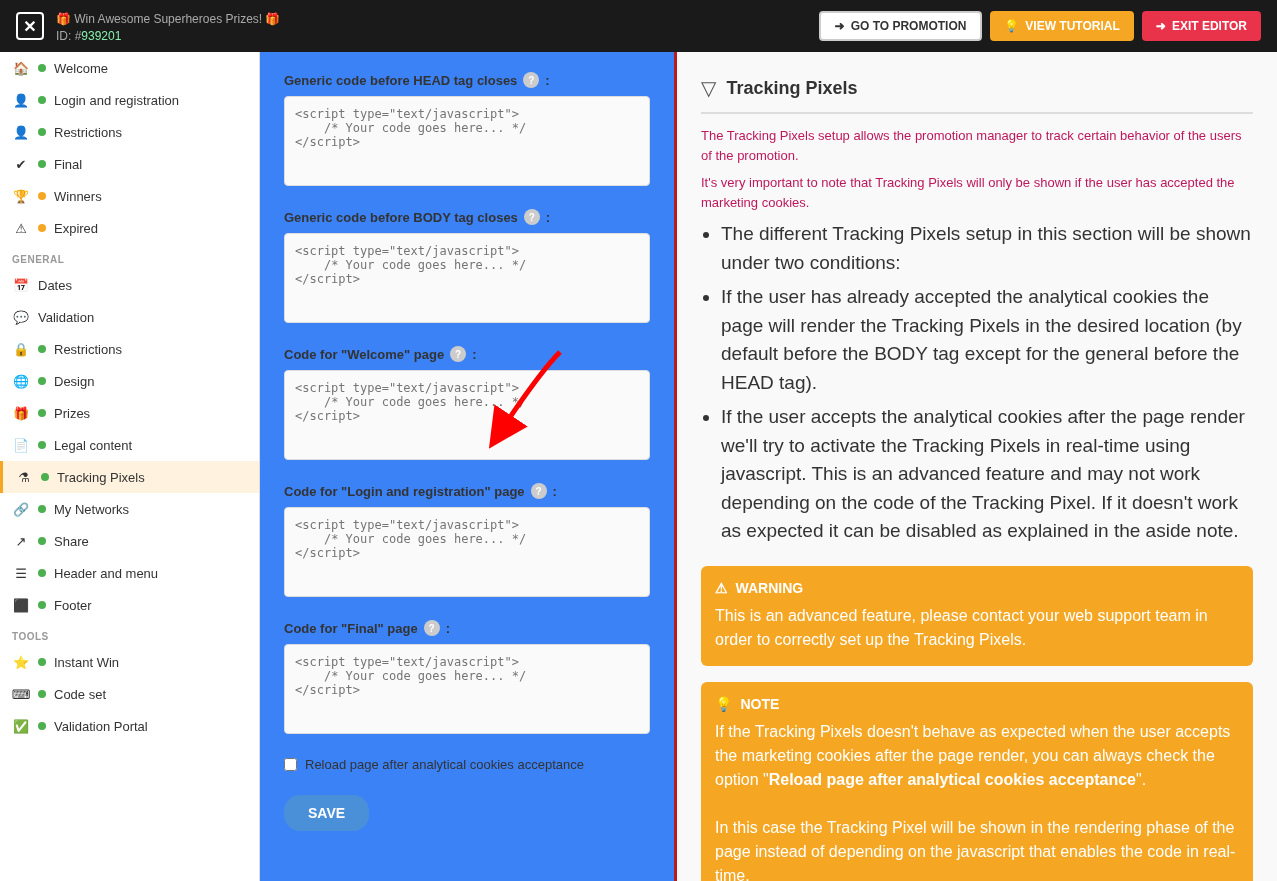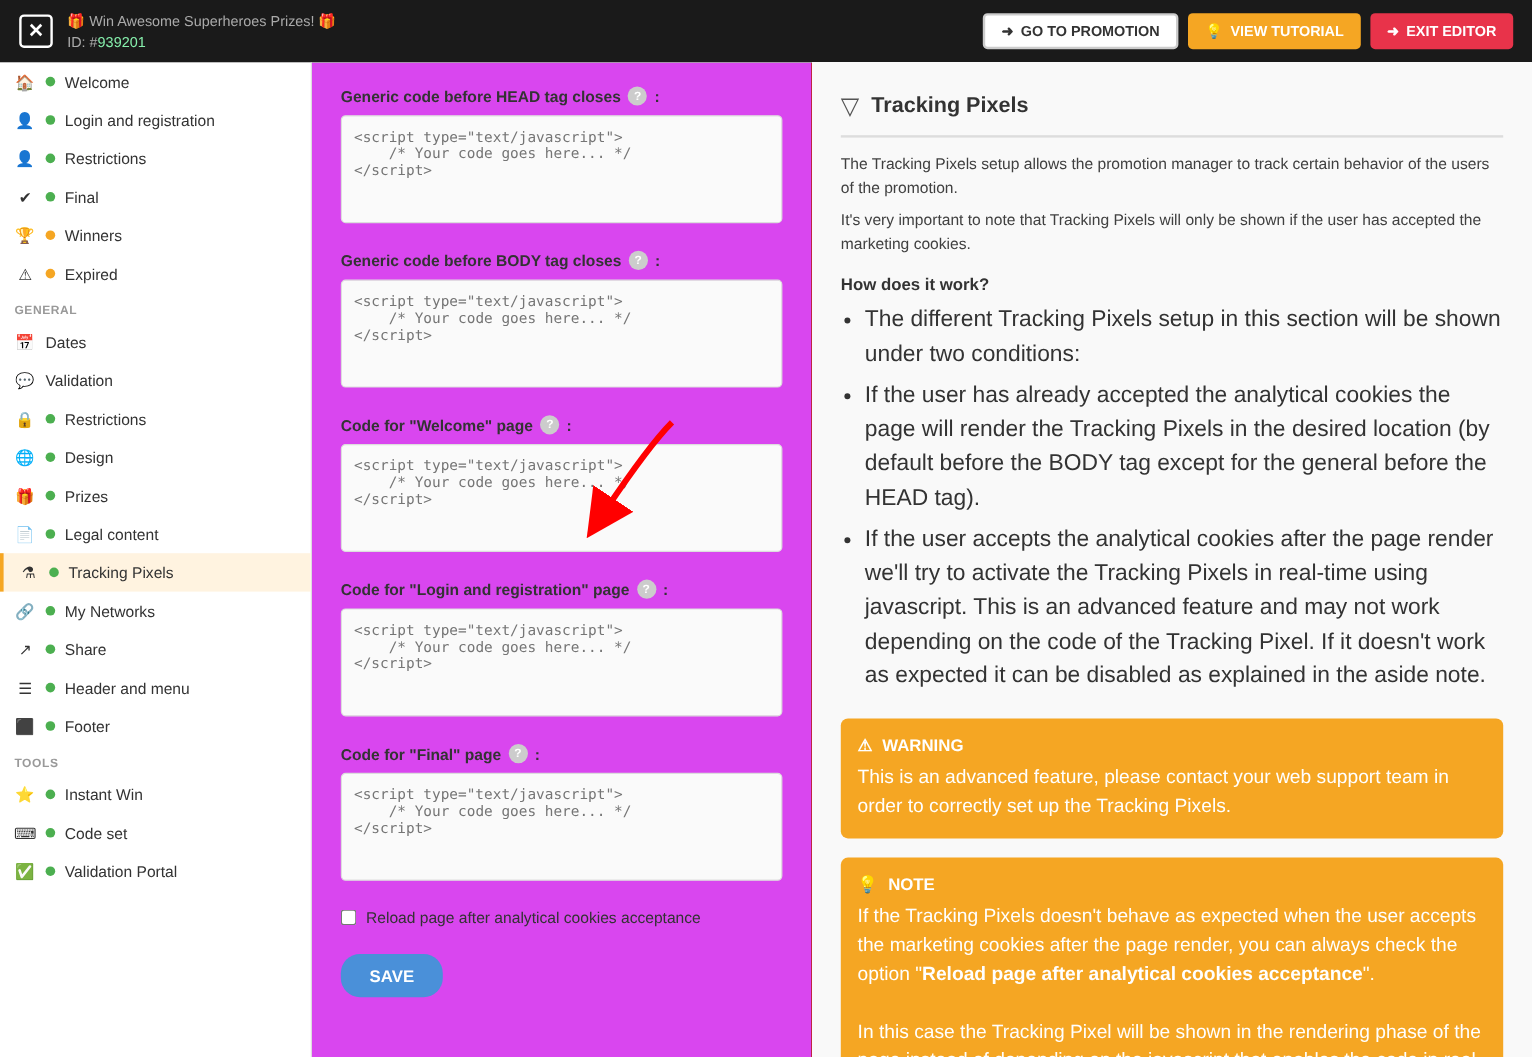--- a/index.html
+++ b/index.html
@@ -87,22 +87,22 @@
       flex: 1;
       display: flex;
       overflow: hidden;
     }
 
     
     .main-panel {
       flex: 1;
       overflow-y: auto;
       padding: 20px 24px;
-      background: #d946ef;
-      border-right: 1px solid #b91c1c;
+      background: #3b82f6;
+      border-right: 3px solid #b91c1c;
       position: relative;
     }
 
     .field-section { margin-bottom: 20px; }
     .field-label {
       font-size: 13px; font-weight: bold; margin-bottom: 8px;
       display: flex; align-items: center; gap: 6px;
     }
     .field-label .help-icon {
       width: 16px; height: 16px; border-radius: 50%; background: #ccc;
@@ -139,21 +139,21 @@
     }
     .info-header {
       display: flex; align-items: center; gap: 10px;
       margin-bottom: 12px;
       border-bottom: 2px solid #ddd;
       padding-bottom: 12px;
     }
     .info-header h2 { font-size: 18px; font-weight: bold; color: #333; }
     .filter-icon { font-size: 20px; color: #555; }
 
-    .info-desc { font-size: 13px; color: #404040; margin-bottom: 8px; line-height: 1.5; }
+    .info-desc { font-size: 13px; color: #be185d; margin-bottom: 8px; line-height: 1.5; }
 
     .how-title { font-size: 14px; font-weight: bold; margin: 16px 0 8px; }
     .info-panel ul { padding-left: 20px; }
     .info-panel ul li { margin-bottom: 6px; line-height: 1.5; font-size: 19px; }
     .info-panel ul li ul { margin-top: 4px; list-style: circle; }
 
     .cards-row { display: flex; gap: 16px; margin-top: 20px; flex-direction: column; }
 
     .card-warning {
       background: #f5a623; border-radius: 6px; padding: 14px;
@@ -400,21 +400,20 @@
     <div class="info-panel">
 
       <div class="info-header">
         <span class="filter-icon">▽</span>
         <h2>Tracking Pixels</h2>
       </div>
 
       <p class="info-desc">The Tracking Pixels setup allows the promotion manager to track certain behavior of the users of the promotion.</p>
       <p class="info-desc">It's very important to note that Tracking Pixels will only be shown if the user has accepted the marketing cookies.</p>
 
-      <div class="how-title">How does it work?</div>
 
       <ul>
         <li>
           <span>The different Tracking Pixels setup in this section will be shown under two conditions:</span>
         </li>
         <li>If the user has already accepted the analytical cookies the page will render the Tracking Pixels in the desired location (by default before the BODY tag except for the general before the HEAD tag).</li>
         <li>If the user accepts the analytical cookies after the page render we'll try to activate the Tracking Pixels in real-time using javascript. This is an advanced feature and may not work depending on the code of the Tracking Pixel. If it doesn't work as expected it can be disabled as explained in the aside note.</li>
       </ul>
 
       <div class="cards-row">

